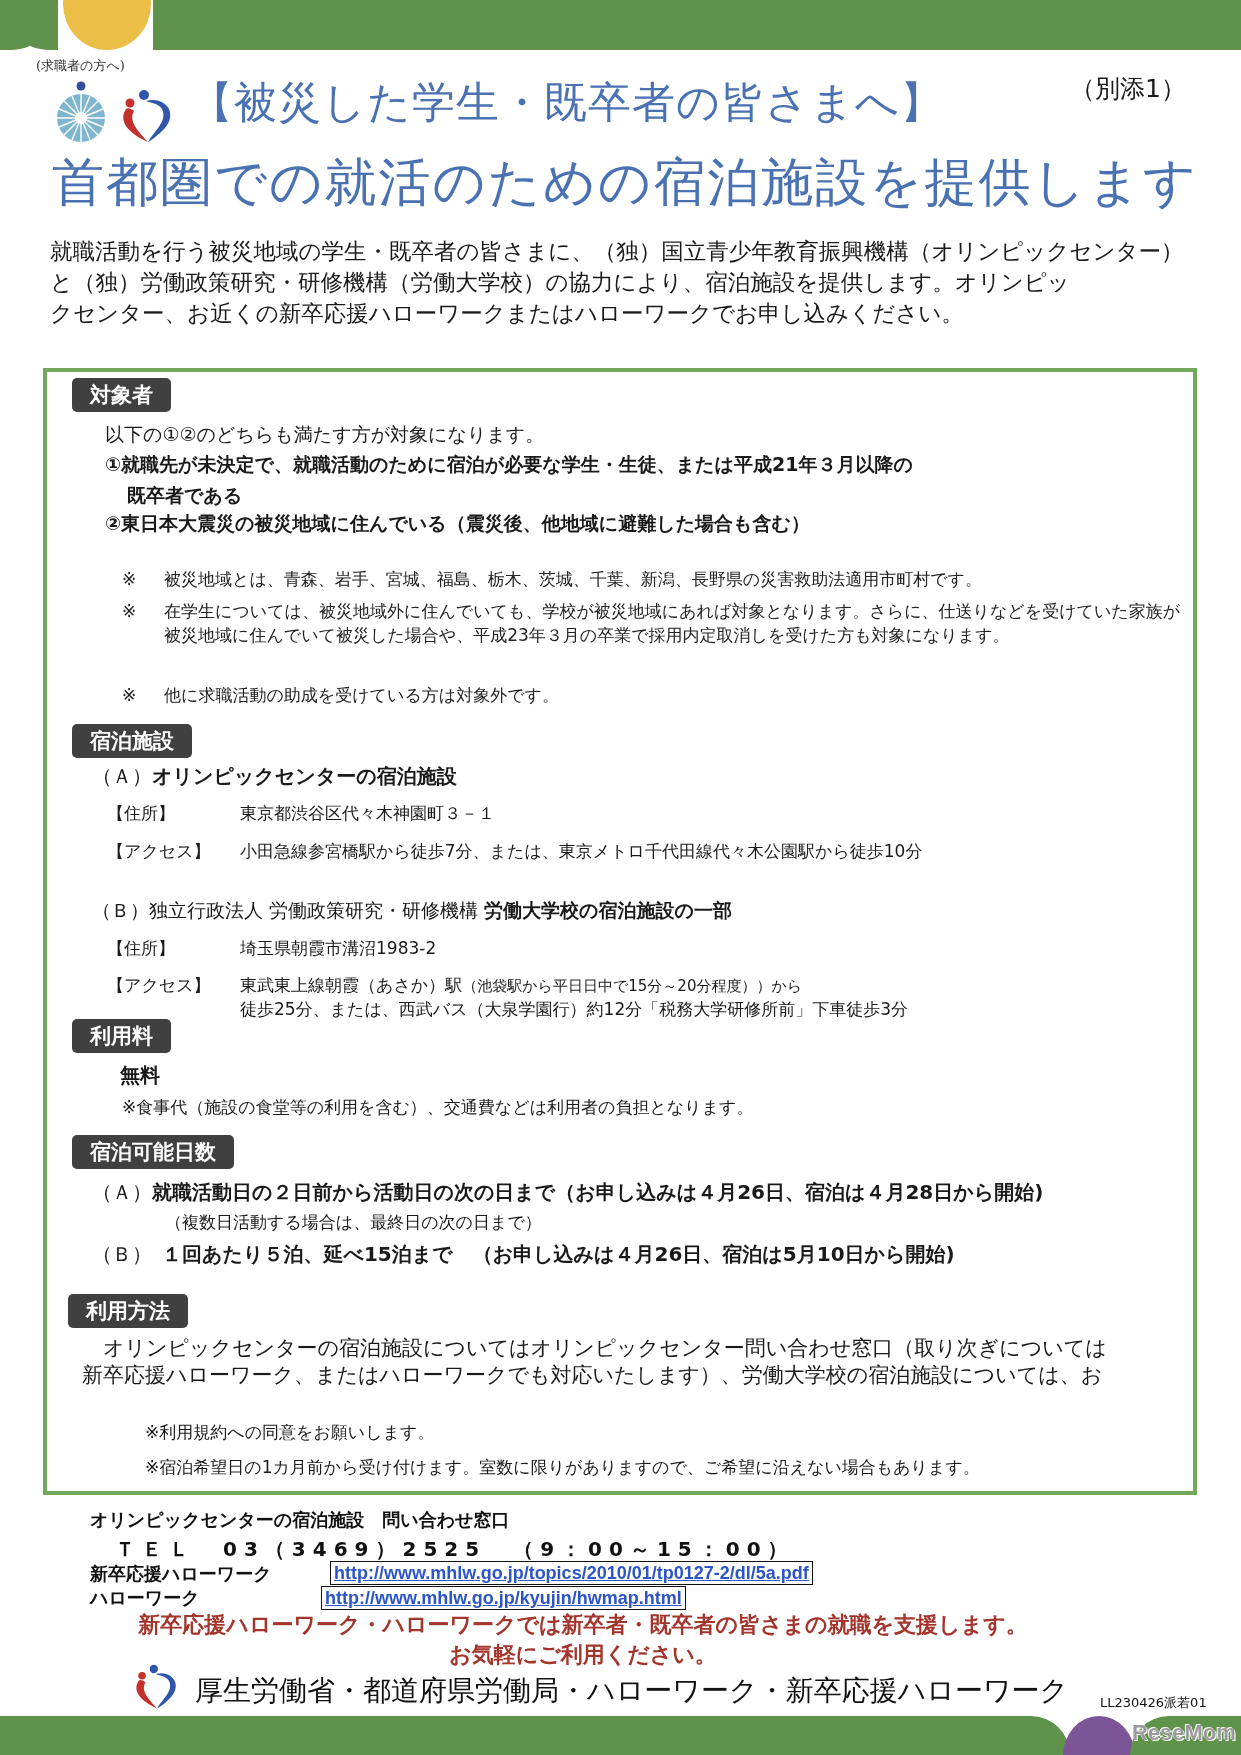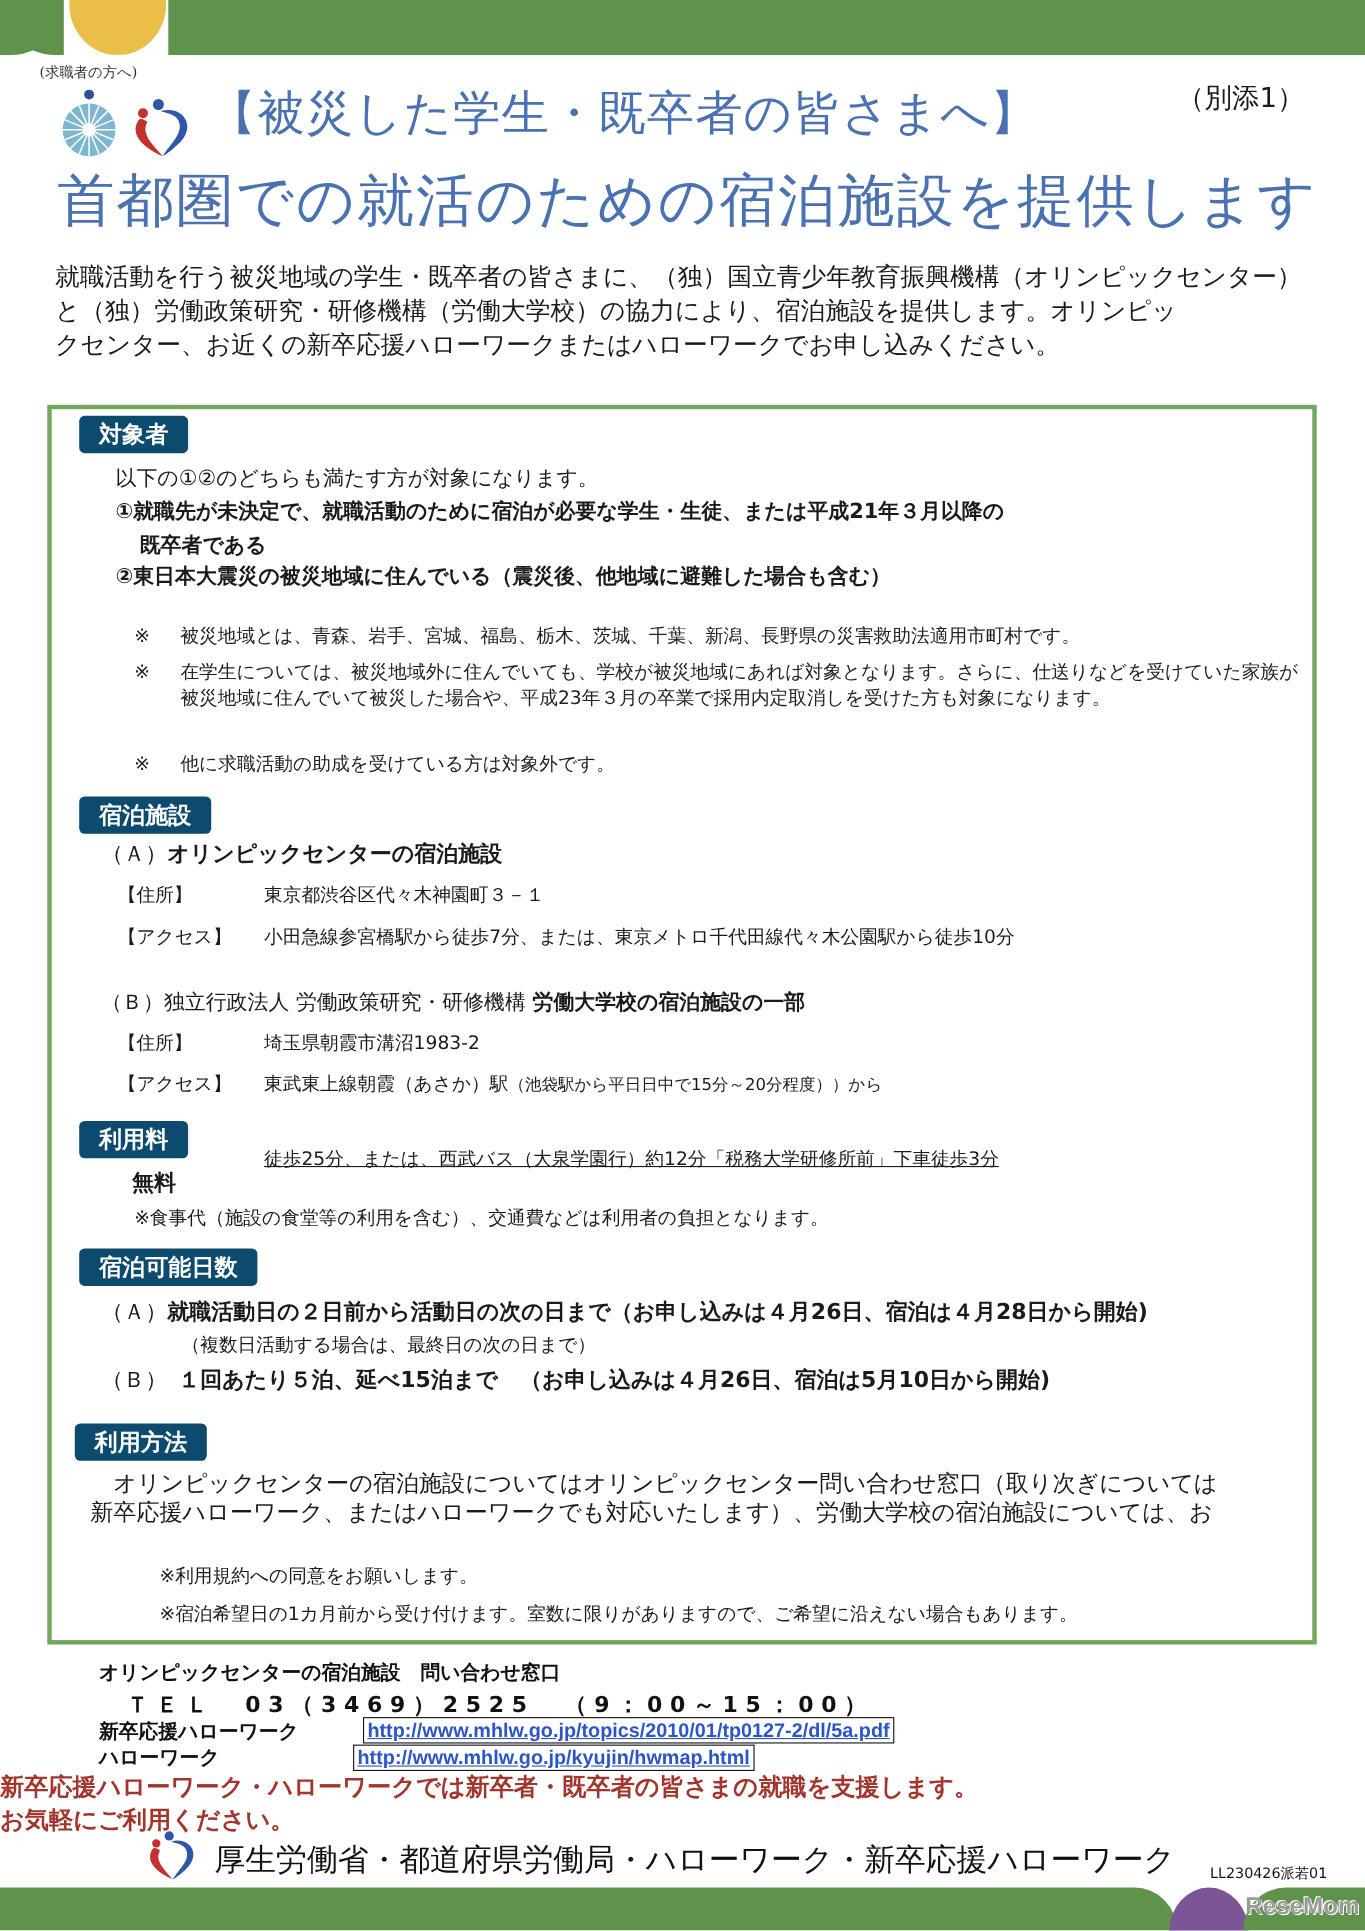--- a/index.html
+++ b/index.html
@@ -18,39 +18,39 @@
 
   .title-1 { position: absolute; left: 190px; top: 74px; font-size: 43px; color: #4a72b2; letter-spacing: 1px; white-space: nowrap; }
   .attachment { position: absolute; left: 1070px; top: 72px; font-size: 25px; color: #1a1a1a; white-space: nowrap; }
   .title-2 { position: absolute; left: 52px; top: 148px; font-size: 52px; color: #4a72b2; letter-spacing: 2px; white-space: nowrap; }
 
   .intro { position: absolute; left: 50px; top: 236px; width: 1150px; font-size: 22.5px; line-height: 31px; color: #1a1a1a; }
   .intro p { white-space: nowrap; font-family: Liberation Serif, serif; }
 
   .main-box { position: absolute; left: 43px; top: 368px; width: 1154px; height: 1127px; border: 4px solid #72a85c; }
 
-  .section-tag { position: absolute; background: #0c4a6e; color: #ffffff; font-weight: bold; font-size: 21px; padding: 3px 18px; border-radius: 5px; line-height: 28px; white-space: nowrap; }
+  .section-tag { position: absolute; background: #404040; color: #ffffff; font-weight: bold; font-size: 21px; padding: 3px 18px; border-radius: 5px; line-height: 28px; white-space: nowrap; }
 
   .txt { position: absolute; white-space: nowrap; }
   .fs19 { font-size: 19px; }
   .fs17 { font-size: 17px; }
   .fs20 { font-size: 20px; }
   .fs21 { font-size: 21px; }
   .bold { font-weight: bold; }
 
   .note-row { position: absolute; left: 122px; font-size: 17px; line-height: 24px; color: #222; }
   .note-mark { position: absolute; left: 0; top: 0; width: 30px; }
   .note-body { position: absolute; left: 42px; top: 0; width: 1020px; white-space: normal; }
 
   .footer-contact { position: absolute; left: 90px; top: 1508px; font-weight: bold; font-size: 18px; color: #111; }
   .tel-line { position: absolute; left: 115px; top: 1536px; font-weight: bold; font-size: 20px; letter-spacing: 7px; color: #111; white-space: nowrap; }
   .link-label { position: absolute; left: 90px; font-weight: bold; font-size: 18px; color: #111; white-space: nowrap; }
   .link { position: absolute; font-family: "Liberation Sans", sans-serif; font-weight: bold; font-size: 18px; color: #2b55c8; text-decoration: underline; border: 1.5px solid #111; padding: 0 3px; white-space: nowrap; line-height: 22px; }
 
-  .support-msg { position: absolute; left: 0; width: 1166px; text-align: left; color: #a3352d; font-weight: bold; font-size: 22px; white-space: nowrap; font-family: Liberation Serif, serif; }
+  .support-msg { position: absolute; left: 0; width: 1166px; text-align: center; color: #a3352d; font-weight: bold; font-size: 22px; white-space: nowrap; font-family: Liberation Serif, serif; }
 
   .footer-logo { position: absolute; left: 132px; top: 1660px; width: 52px; height: 50px; }
   .footer-orgs { position: absolute; left: 195px; top: 1672px; font-size: 28px; color: #111; white-space: nowrap; }
   .doc-code { position: absolute; left: 1100px; top: 1694px; font-size: 13px; color: #111; white-space: nowrap; }
 
   .bottom-band { position: absolute; left: 0; top: 1716px; width: 1070px; height: 39px; background: #5f934b; border-top-right-radius: 40px; }
   .purple-circle { position: absolute; left: 1063px; top: 1716px; width: 72px; height: 80px; background: #7b5596; border-radius: 50%; }
   .bottom-right { position: absolute; left: 1130px; top: 1716px; width: 111px; height: 39px; background: #5f934b; border-top-left-radius: 40px; }
   .watermark { position: absolute; left: 1132px; top: 1720px; font-family: "Liberation Sans", sans-serif; font-weight: bold; font-size: 22px; color: #9a9a9a; text-shadow: 1px 1px 0 #ffffff, -1px -1px 0 #ffffff; white-space: nowrap; }
 </style>
@@ -129,21 +129,21 @@
 
 <div class="txt fs19" style="left:92px; top:898px;">
   <span>（Ｂ）独立行政法人 労働政策研究・研修機構 </span><span class="bold">労働大学校の宿泊施設の一部</span>
 </div>
 <div class="txt fs17" style="left:107px; top:937px;">【住所】</div>
 <div class="txt fs17" style="left:240px; top:937px;">埼玉県朝霞市溝沼1983-2</div>
 <div class="txt fs17" style="left:107px; top:974px;">【アクセス】</div>
 <div class="txt fs17" style="left:240px; top:974px;">
   <span>東武東上線朝霞（あさか）駅</span><span style="font-size:15px;">（池袋駅から平日日中で15分～20分程度））から</span>
 </div>
-<div class="txt fs17" style="left:240px; top:1042px;text-decoration:underline;">徒歩25分、または、西武バス（大泉学園行）約12分「税務大学研修所前」下車徒歩3分</div>
+<div class="txt fs17" style="left:240px; top:998px;">徒歩25分、または、西武バス（大泉学園行）約12分「税務大学研修所前」下車徒歩3分</div>
 
 <div class="section-tag" style="left:72px; top:1019px;">利用料</div>
 <div class="txt fs20 bold" style="left:120px; top:1062px;">無料</div>
 <div class="txt fs17" style="left:122px; top:1096px;">※食事代（施設の食堂等の利用を含む）、交通費などは利用者の負担となります。</div>
 
 <div class="section-tag" style="left:72px; top:1135px;">宿泊可能日数</div>
 <div class="txt fs20" style="left:92px; top:1179px;">
   <span>（Ａ）</span><span class="bold">就職活動日の２日前から活動日の次の日まで（お申し込みは４月26日、宿泊は４月28日から開始)</span>
 </div>
 <div class="txt fs17" style="left:165px; top:1211px;">（複数日活動する場合は、最終日の次の日まで）</div>

